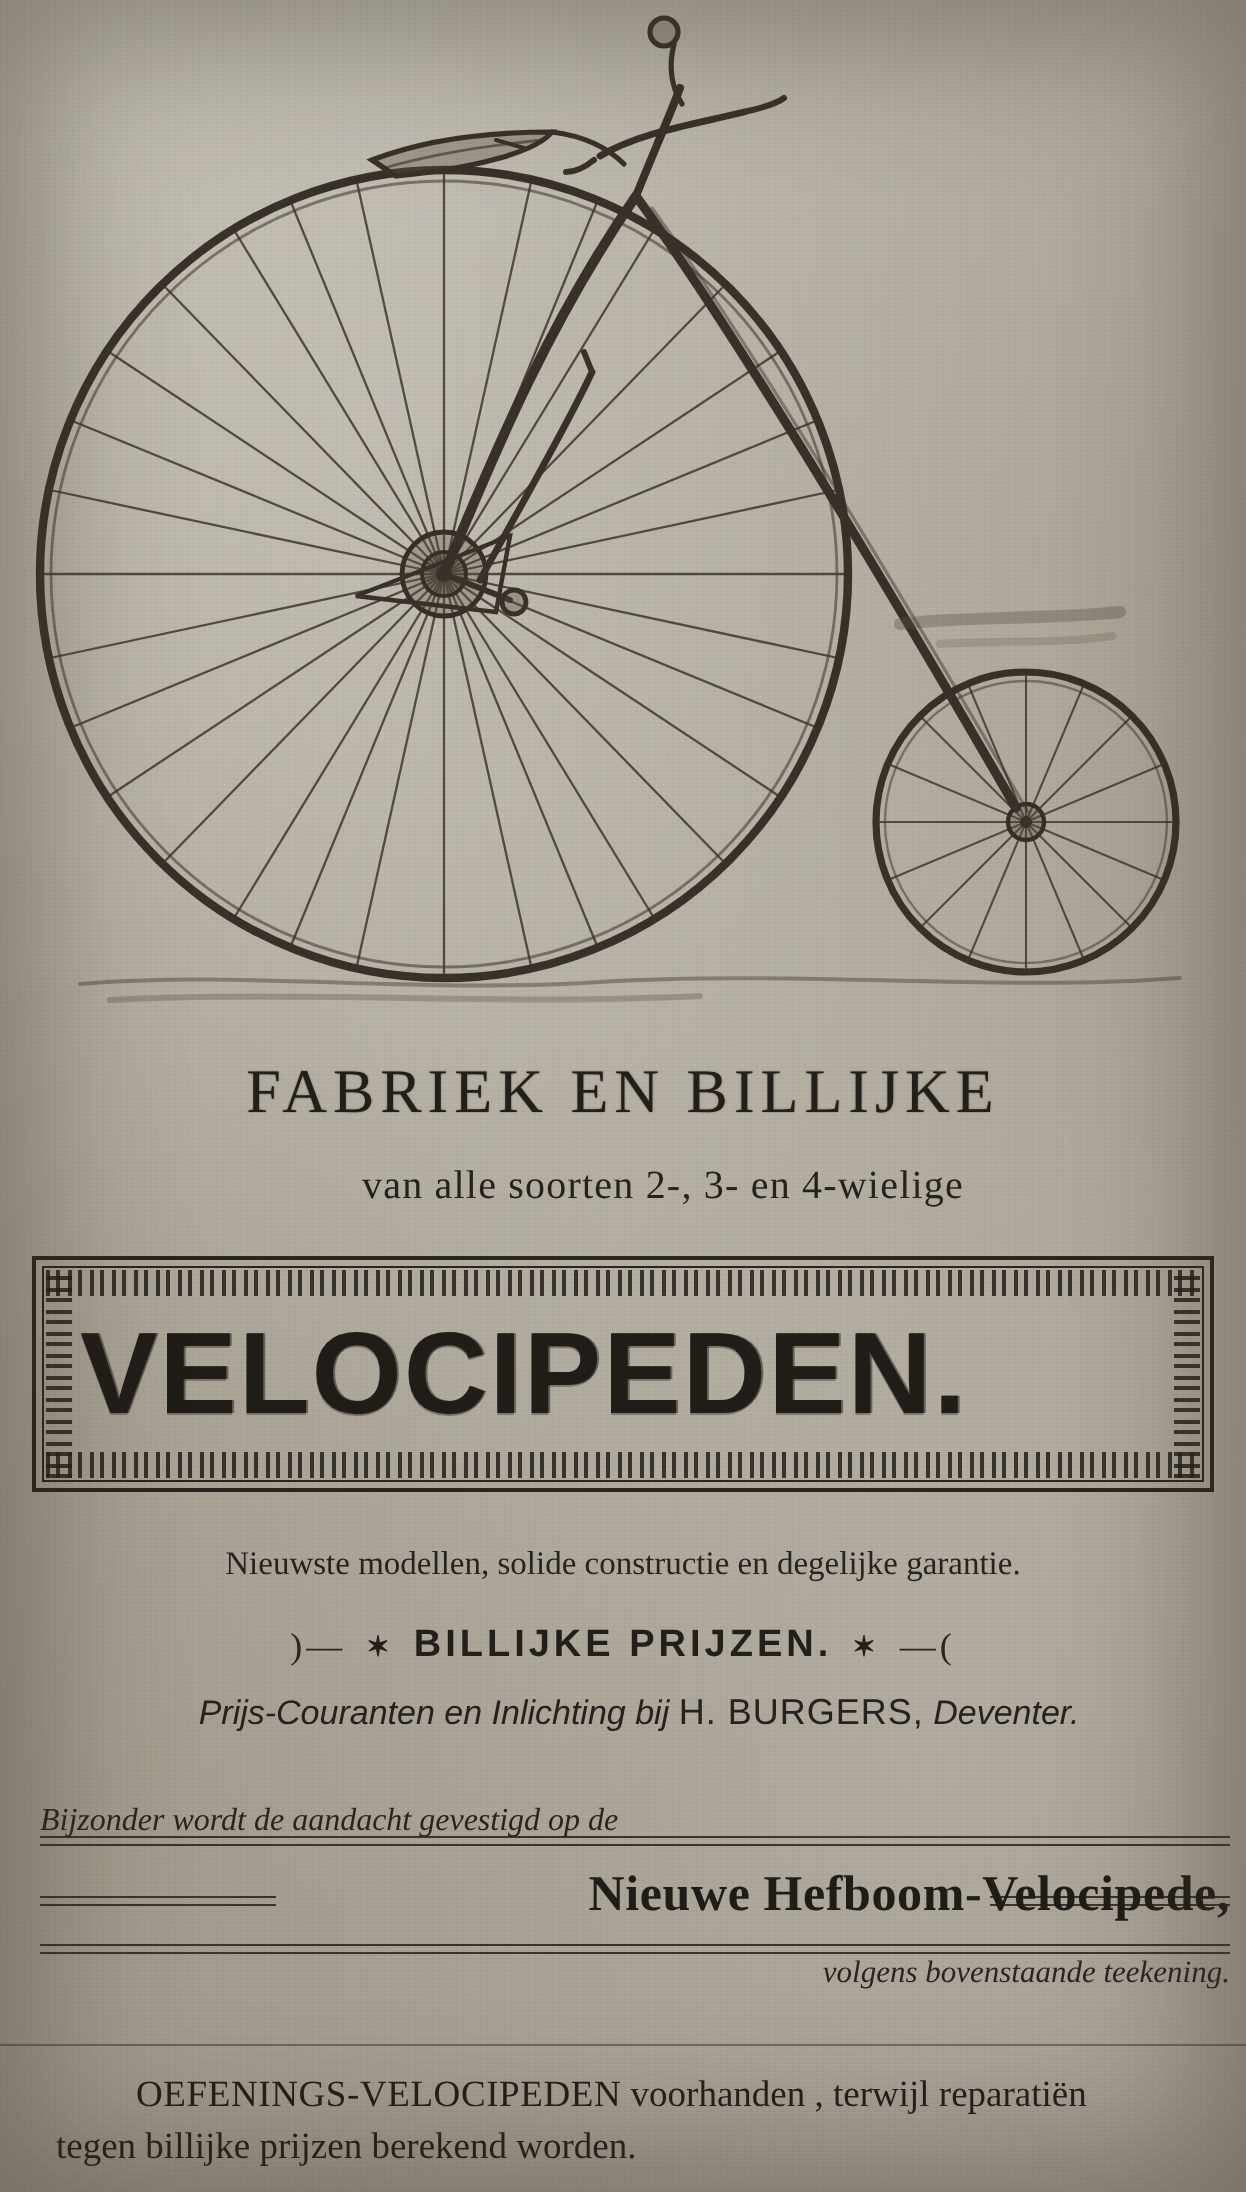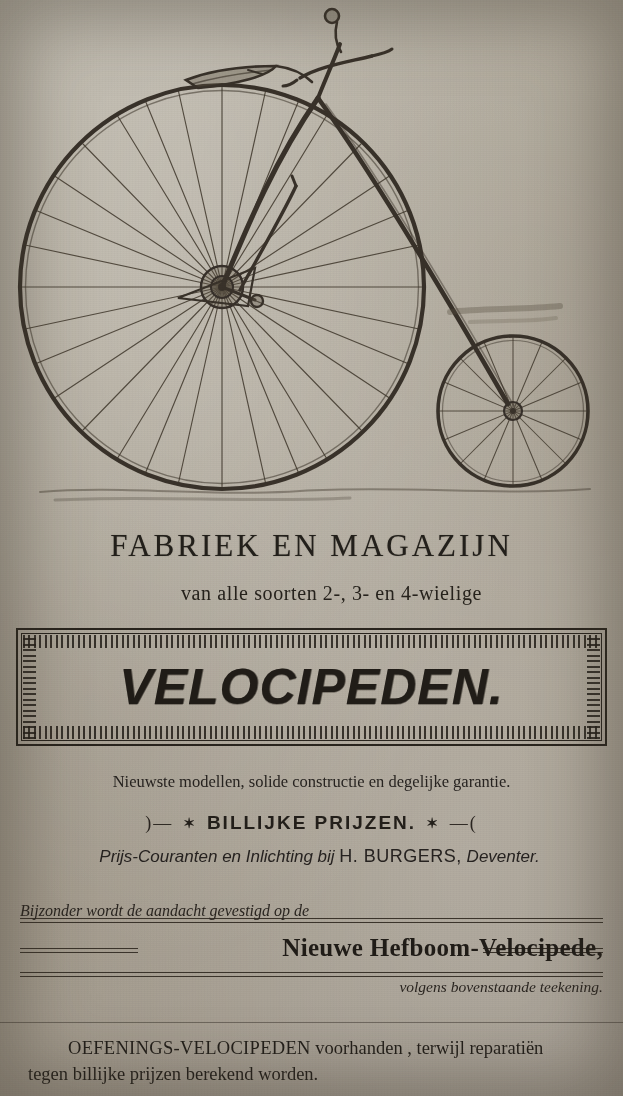--- a/index.html
+++ b/index.html
@@ -122,28 +122,27 @@
         rgba(35,30,24,0) 7px 11px);
   }
   #velo-frame .orn-left { left: 5px; }
   #velo-frame .orn-right { right: 5px; }
 
   #velo-word {
     position: absolute;
     left: 22px; right: 22px;
     top: 50%;
     transform: translateY(-50%);
-    text-align: center;
+    text-align: left;
     font-family: "Liberation Sans", sans-serif;
     font-weight: bold;
-    font-size: 50px;
+    font-size: 58px;
     letter-spacing: 1px;
     color: #211d18;
     text-shadow: 1px 0 0 rgba(33,29,24,.5), 0 1px 0 rgba(33,29,24,.35);
-    font-style: italic;
   }
 
   #tagline {
     position: absolute;
     left: 0; right: 0;
     top: 772px;
     font-family: "Liberation Serif", serif;
     font-size: 16.5px;
     color: #272320;
   }
@@ -186,21 +185,21 @@
   #prijs-courant .smallcaps {
     font-style: normal;
     font-variant: small-caps;
     font-size: 18px;
     letter-spacing: .5px;
   }
 
   
   #hef-block {
     position: absolute;
-    left: 20px; right: 20px;
+    left: 20px; right: 8px;
     top: 902px;
     height: 100px;
   }
 
   #bijzonder {
     position: absolute;
     left: 0;
     top: 0;
     font-family: "Liberation Serif", serif;
     font-style: italic;
@@ -368,21 +367,21 @@
         <path d="M192 84 C 220 76, 250 72, 272 70" stroke="rgba(55,48,38,.6)" stroke-width="1.4"></path>
         <path d="M248 70 L 262 74" stroke="#39322a" stroke-width="2"></path>
         <path d="M276 66 C 292 68, 304 74, 312 82" stroke="#39322a" stroke-width="2.6"></path>
 
         <path d="M450 312 C 480 308, 520 310, 560 306" stroke="rgba(90,80,66,.35)" stroke-width="6"></path>
         <path d="M470 322 C 500 320, 530 322, 556 318" stroke="rgba(90,80,66,.22)" stroke-width="4"></path>
       </g>
     </svg>
   </div>
 
-  <div id="headline" class="centered">FABRIEK EN MAGAZIJN</div>
+  <div id="headline" class="centered">FABRIEK EN BILLIJKE</div>
   <div id="subhead" class="centered">van alle soorten 2-, 3- en 4-wielige</div>
 
   <div id="velo-frame">
     <div class="inner-band"></div>
     <div class="orn-top"></div>
     <div class="orn-bottom"></div>
     <div class="orn-left"></div>
     <div class="orn-right"></div>
     <div id="velo-word">VELOCIPEDEN.</div>
   </div>

